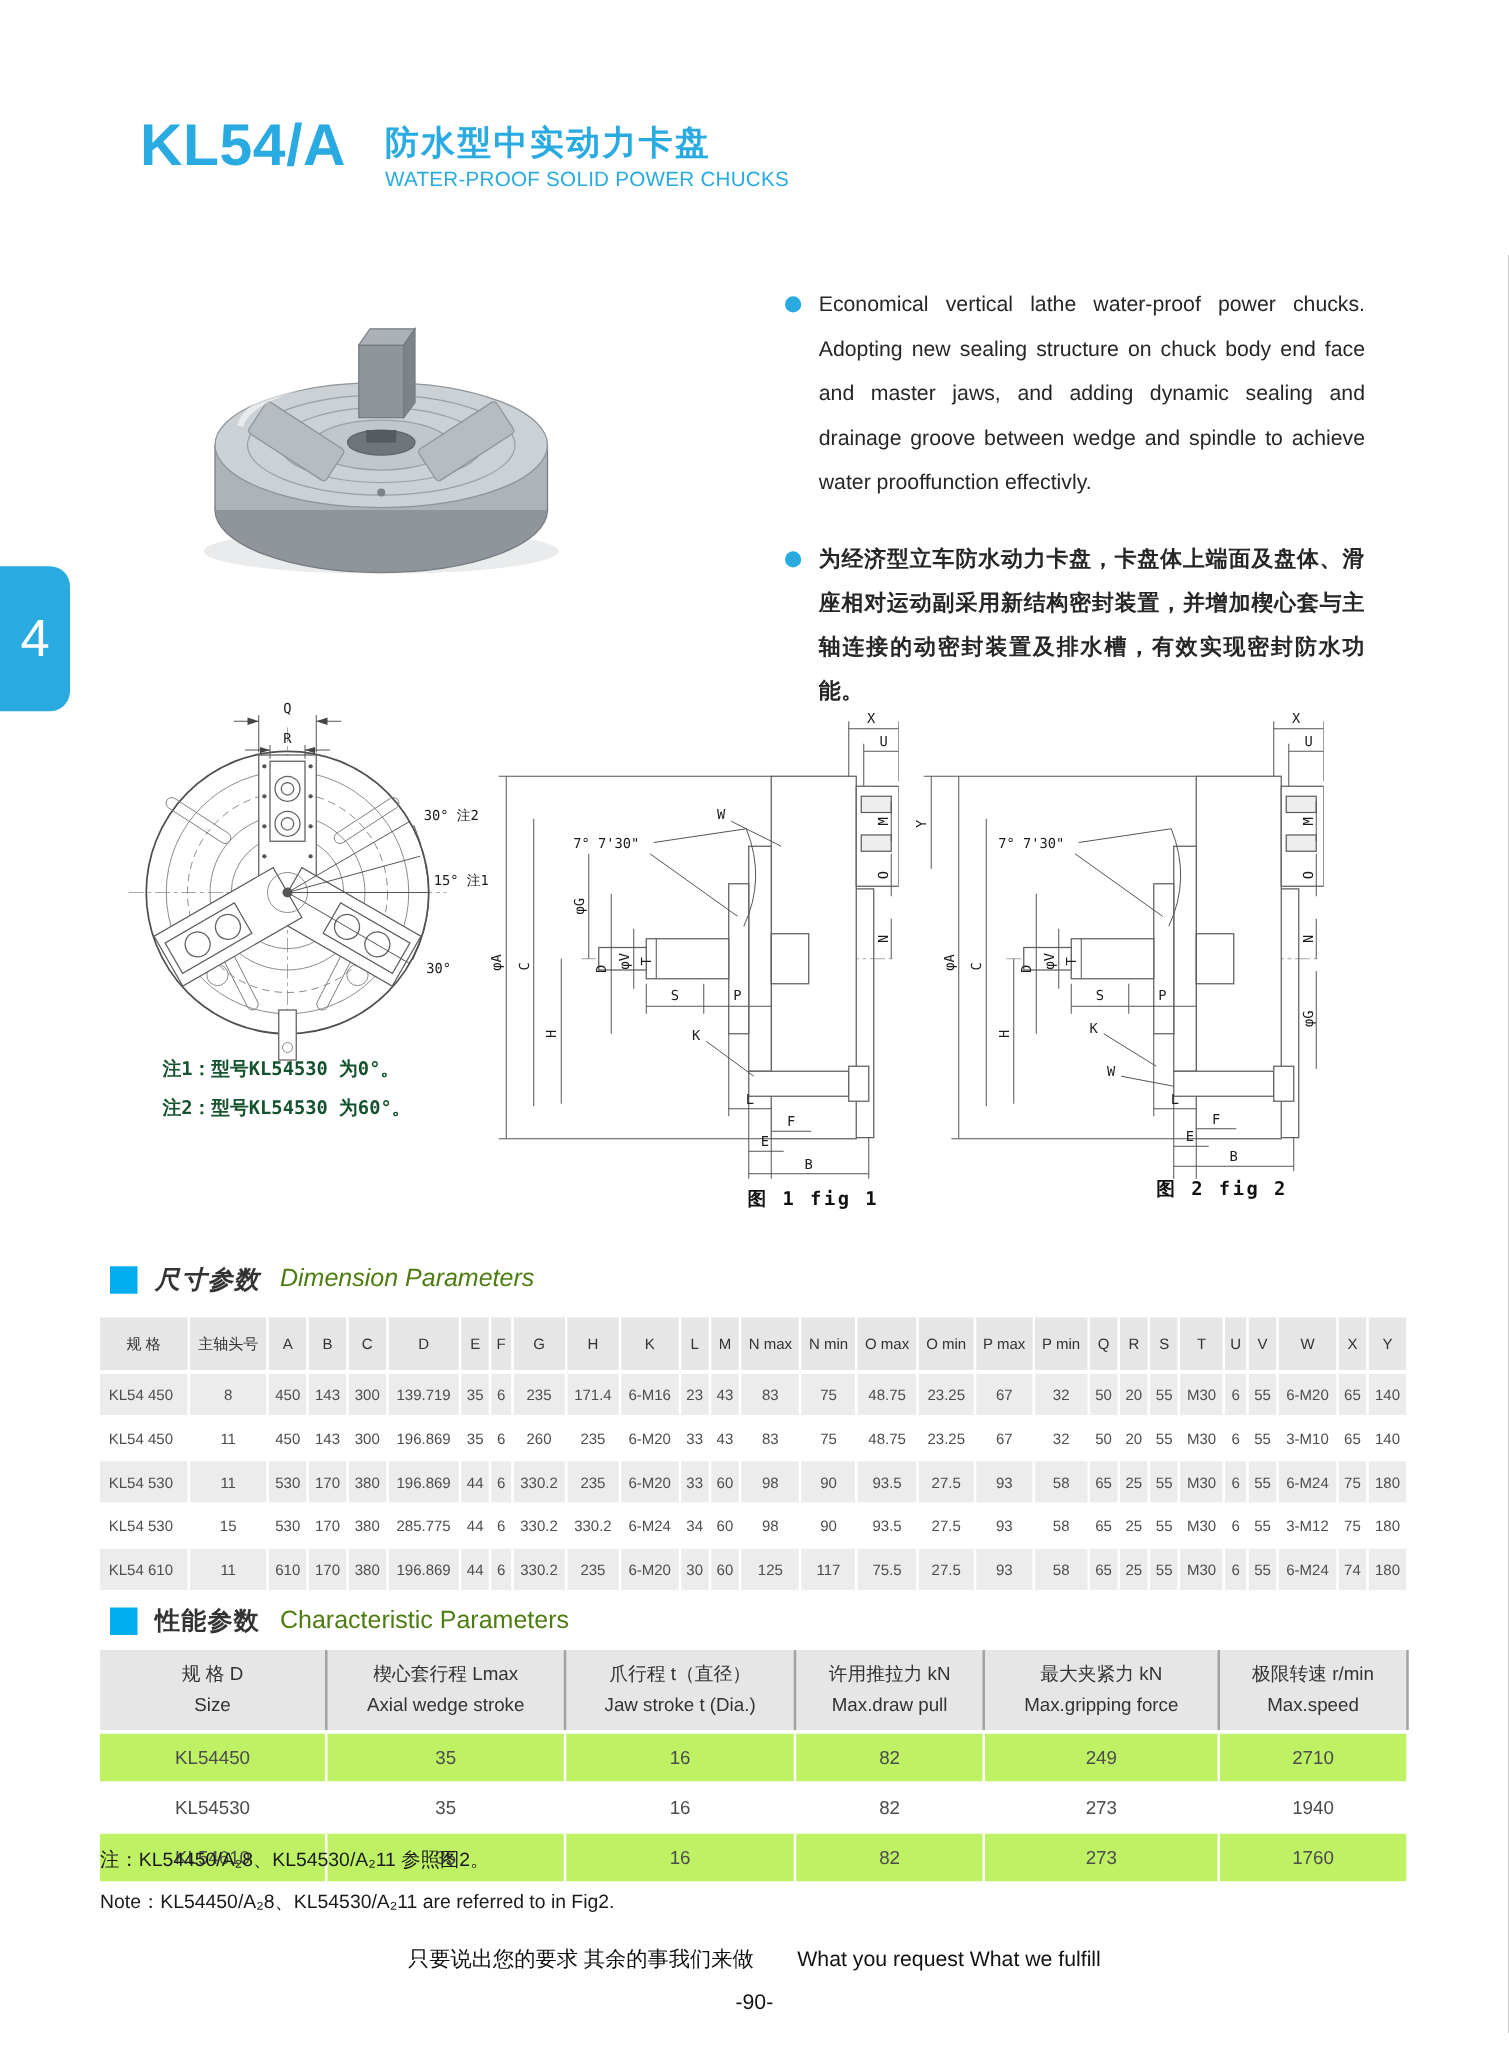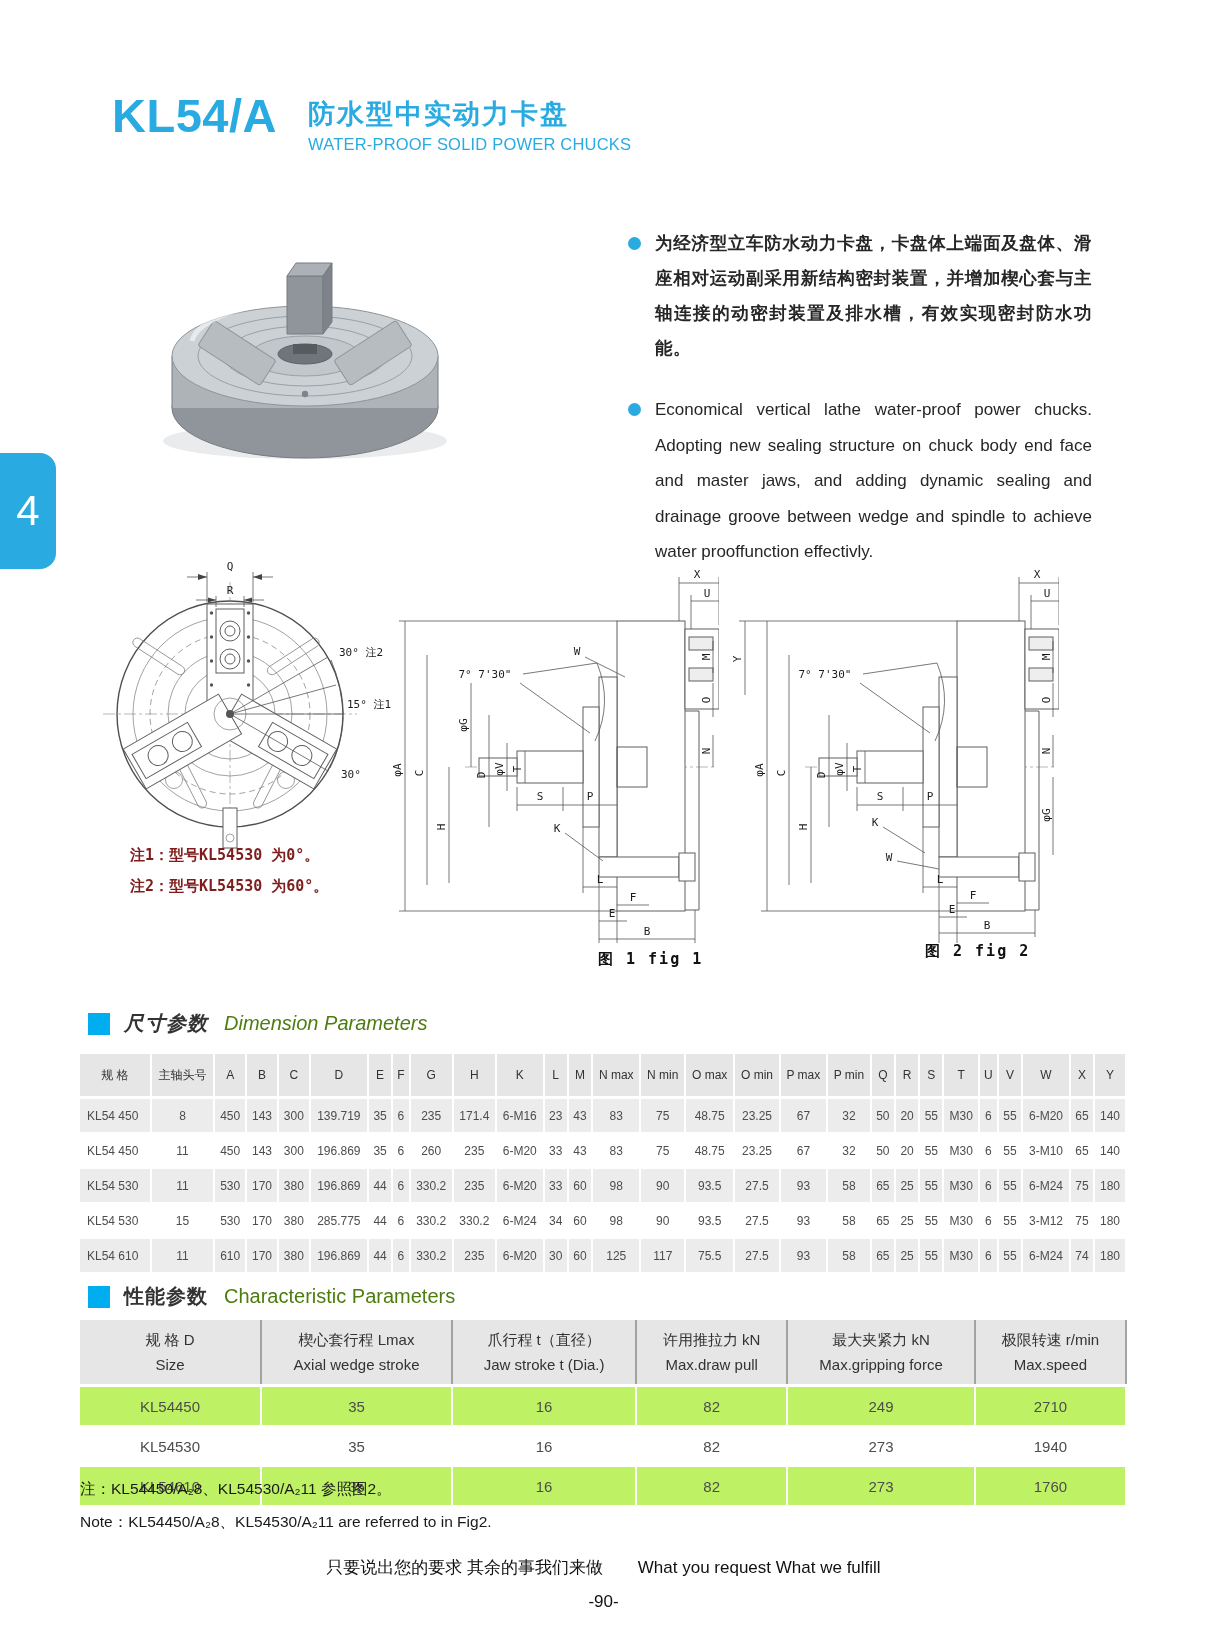--- a/index.html
+++ b/index.html
@@ -29,21 +29,21 @@
   
   svg text{font-family:"DejaVu Sans Mono",monospace;}
   .dlab{font-size:11px;fill:#1c1c1c;}
   .thick{stroke:#4f4f4f;stroke-width:1.4;fill:none;}
   .med{stroke:#5f5f5f;stroke-width:1;fill:#fff;}
   .thin{stroke:#7a7a7a;stroke-width:0.7;fill:none;}
   .diml{stroke:#555;stroke-width:0.8;fill:none;}
   .cline{stroke:#999;stroke-width:0.7;stroke-dasharray:12 3 3 3;fill:none;}
   .arr{fill:#444;stroke:none;}
   .front-notes{left:130px;top:840px;font-family:"DejaVu Sans Mono",monospace;
-               font-size:15px;line-height:31px;color:#7f1d1d;font-weight:bold;}
+               font-size:15px;line-height:31px;color:#14532d;font-weight:bold;}
   .fig-caption{font-family:"DejaVu Sans Mono",monospace;font-size:15px;color:#111;
                letter-spacing:2px;font-weight:bold;}
 
   
   .section-title{display:flex;align-items:center;}
   .sq{width:22px;height:22px;background:#00aeef;margin-right:14px;}
   .t-cn{font-size:20px;font-weight:bold;color:#333;margin-right:16px;letter-spacing:1px;}
   .t-en{font-size:20px;color:#4d7c0f;}
 
   
@@ -108,25 +108,25 @@
     <polygon points="135,40 144,27 180,27 171,40" fill="#abb1b6" stroke="#767c81"></polygon>
     <polygon points="171,40 180,27 180,86 171,98" fill="#7d8388" stroke="#767c81"></polygon>
     <ellipse cx="153" cy="118" rx="27" ry="10" fill="#6f757a" stroke="#5c6166"></ellipse>
     <rect x="141" y="108" width="24" height="10" fill="#565b60"></rect>
     <path d="M40,105 a120,44 0 0 1 70,-36" stroke="#ffffff" stroke-opacity="0.55" stroke-width="5" fill="none"></path>
   </svg>
 
   <div class="abs intro">
     <div class="bullet">
       <span class="dot"></span>
-      <span class="cn-text">为经济型立车防水动力卡盘，卡盘体上端面及盘体、滑座相对运动副采用新结构密封装置，并增加楔心套与主轴连接的动密封装置及排水槽，有效实现密封防水功能。</span>
+      <span class="en-text">Economical vertical lathe water-proof power chucks.  Adopting new sealing structure on chuck body end face and master jaws, and adding dynamic sealing and drainage groove between wedge and spindle to achieve water prooffunction effectivly.</span>
     </div>
     <div class="bullet">
       <span class="dot"></span>
-      <span class="en-text">Economical vertical lathe water-proof power chucks.  Adopting new sealing structure on chuck body end face and master jaws, and adding dynamic sealing and drainage groove between wedge and spindle to achieve water prooffunction effectivly.</span>
+      <span class="cn-text">为经济型立车防水动力卡盘，卡盘体上端面及盘体、滑座相对运动副采用新结构密封装置，并增加楔心套与主轴连接的动密封装置及排水槽，有效实现密封防水功能。</span>
     </div>
   </div>
 
   <svg class="abs" style="left:95px;top:556px;" width="362" height="300" viewBox="0 0 362 300">
     <line class="cline" x1="8" y1="158" x2="262" y2="158"></line>
     <line class="cline" x1="135" y1="26" x2="135" y2="296"></line>
     <circle class="thick" cx="135" cy="158" r="113"></circle>
     <circle class="thin" cx="135" cy="158" r="97"></circle>
     <circle class="thin" cx="135" cy="158" r="80" stroke-dasharray="6 4"></circle>
     <circle class="thin" cx="135" cy="158" r="62"></circle>

